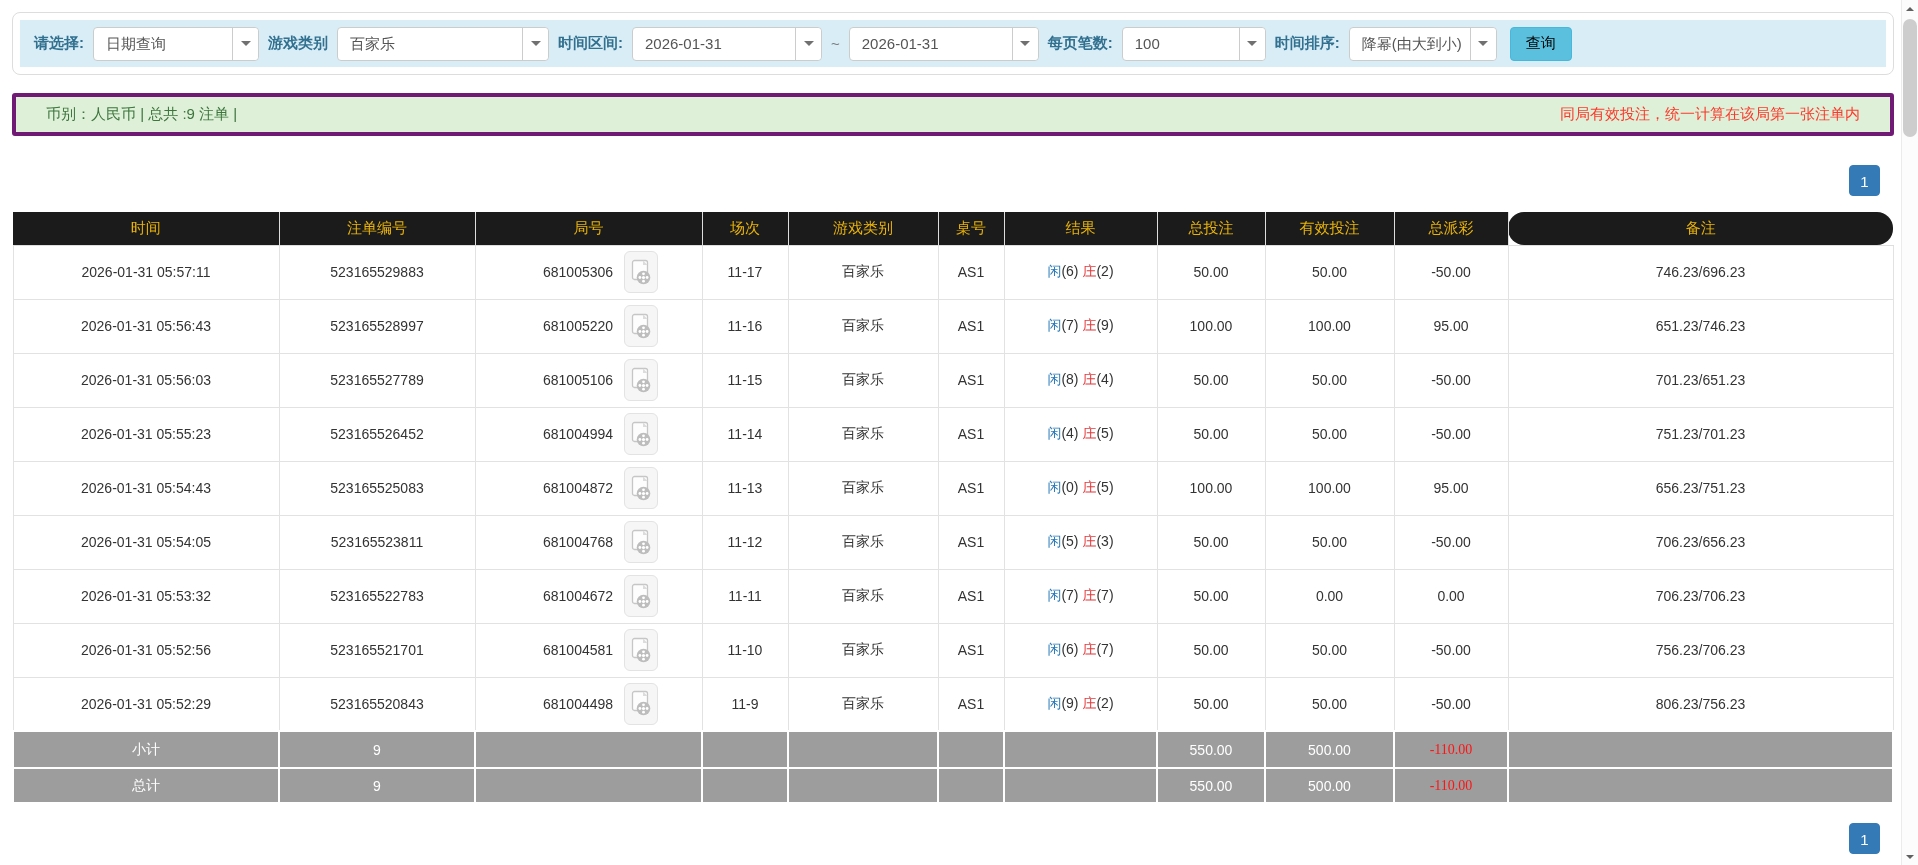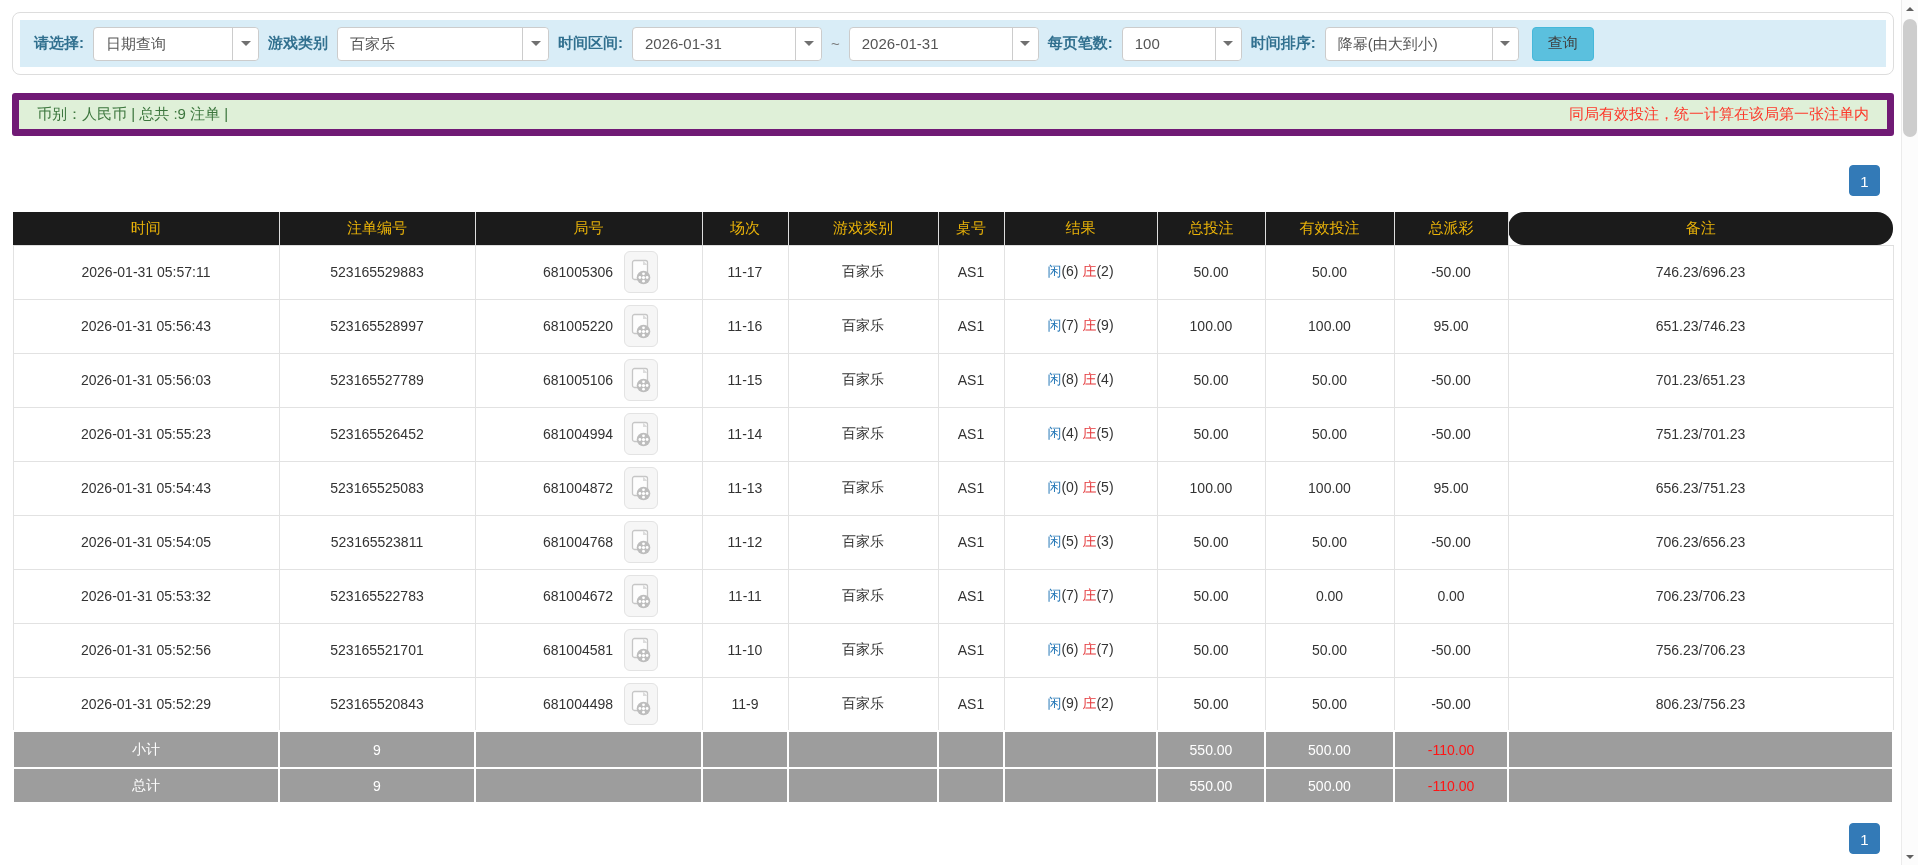--- a/index.html
+++ b/index.html
@@ -18,29 +18,29 @@
   .filter-bar { background: #d9edf7; height: 47px; display: flex; align-items: center; padding: 0 14px; gap: 9px; }
   .flabel { color: #31708f; font-weight: bold; font-size: 15px; white-space: nowrap; }
   .sel { position: relative; height: 34px; background: #fff; border: 1px solid #ccc; border-radius: 4px;
     color: #555; font-size: 15px; line-height: 32px; padding: 0 32px 0 12px; cursor: pointer; white-space: nowrap; }
   .sel .arrow-seg { position: absolute; right: 0; top: 0; bottom: 0; width: 26px; border-left: 1px solid #ccc;
     display: flex; align-items: center; justify-content: center; border-radius: 0 4px 4px 0; background: #fff; }
   .sel .arrow-seg:after { content: ""; border: 5px solid transparent; border-top-color: #707070; margin-top: 5px; }
   .w-select  { width: 166px; }
   .w-game    { width: 212px; }
   .w-date    { width: 190px; }
-  .w-count   { width: 120px; }
-  .w-sort    { width: 194px; }
+  .w-count   { width: 144px; }
+  .w-sort    { width: 148px; }
   .tilde { color: #777; font-size: 15px; }
   .btn-search { height: 34px; padding: 0 15px; background: #5bc0de; border: 1px solid #46b8da; border-radius: 4px;
-    color: #404040; font-size: 15px; cursor: pointer; margin-left: 4px; }
-
-  
-  .alert-bar { margin-top: 18px; height: 43px; background: #dff0d8; border: 7px solid #701a75; border-radius: 3px;
-    display: flex; align-items: center; justify-content: space-between; padding: 0 18px; }
+    color: #000000; font-size: 15px; cursor: pointer; margin-left: 4px; }
+
+  
+  .alert-bar { margin-top: 18px; height: 43px; background: #dff0d8; border: 4px solid #701a75; border-radius: 3px;
+    display: flex; align-items: center; justify-content: space-between; padding: 0 30px; }
   .alert-left { color: #3c763d; font-size: 15px; }
   .alert-right { color: #fd382a; font-size: 15px; }
 
   
   .pager-top { margin-top: 29px; text-align: right; padding-right: 14px; height: 32px; }
   .page-btn { display: inline-block; width: 31px; height: 31px; line-height: 31px; text-align: center;
     background: #337ab7; border: 1px solid #337ab7; border-radius: 4px; color: #fff; font-size: 15px; cursor: pointer; }
   .pager-bottom { margin-top: 19px; text-align: right; padding-right: 14px; }
 
   
@@ -55,21 +55,21 @@
   .res-p { color: #2b7bb9; }
   .res-b { color: #e4393c; }
   .res-s { color: #333; }
   .vid-btn { display: inline-flex; align-items: center; justify-content: center; width: 34px; height: 42px;
     background: #f6f6f6; border: 1px solid #e3e3e3; border-radius: 6px; margin-left: 7px; vertical-align: middle; cursor: pointer; }
   .round-num { vertical-align: middle; margin-left: 24px; }
 
   tr.summary td { background: #9d9d9d; color: #fff; border: 2px solid #fff; font-size: 14px; }
   tr.summary td { height: 37px; }
   tr.summary.last td { height: 35px; }
-  tr.summary td.neg { color: #ff1414; }
+  tr.summary td.neg { color: #ff1414; font-family: Liberation Serif, serif; }
 
   
   .scrollbar { position: fixed; top: 0; right: 0; width: 17px; height: 865px; background: #fcfcfc; border-left: 1px solid #ebebeb; }
   .sb-arrow { position: absolute; left: 0; width: 16px; height: 17px; display: flex; align-items: center; justify-content: center; background: #fcfcfc; }
   .sb-up { top: 0; } .sb-down { bottom: 0; }
   .sb-up:after { content: ""; border: 4px solid transparent; border-bottom-color: #606060; margin-bottom: 4px; }
   .sb-down:after { content: ""; border: 4px solid transparent; border-top-color: #606060; margin-top: 4px; }
   .sb-thumb { position: absolute; left: 1px; top: 19px; width: 14px; height: 118px; background: #cdcdcd; border-radius: 7px; }
 </style>
 </head>

